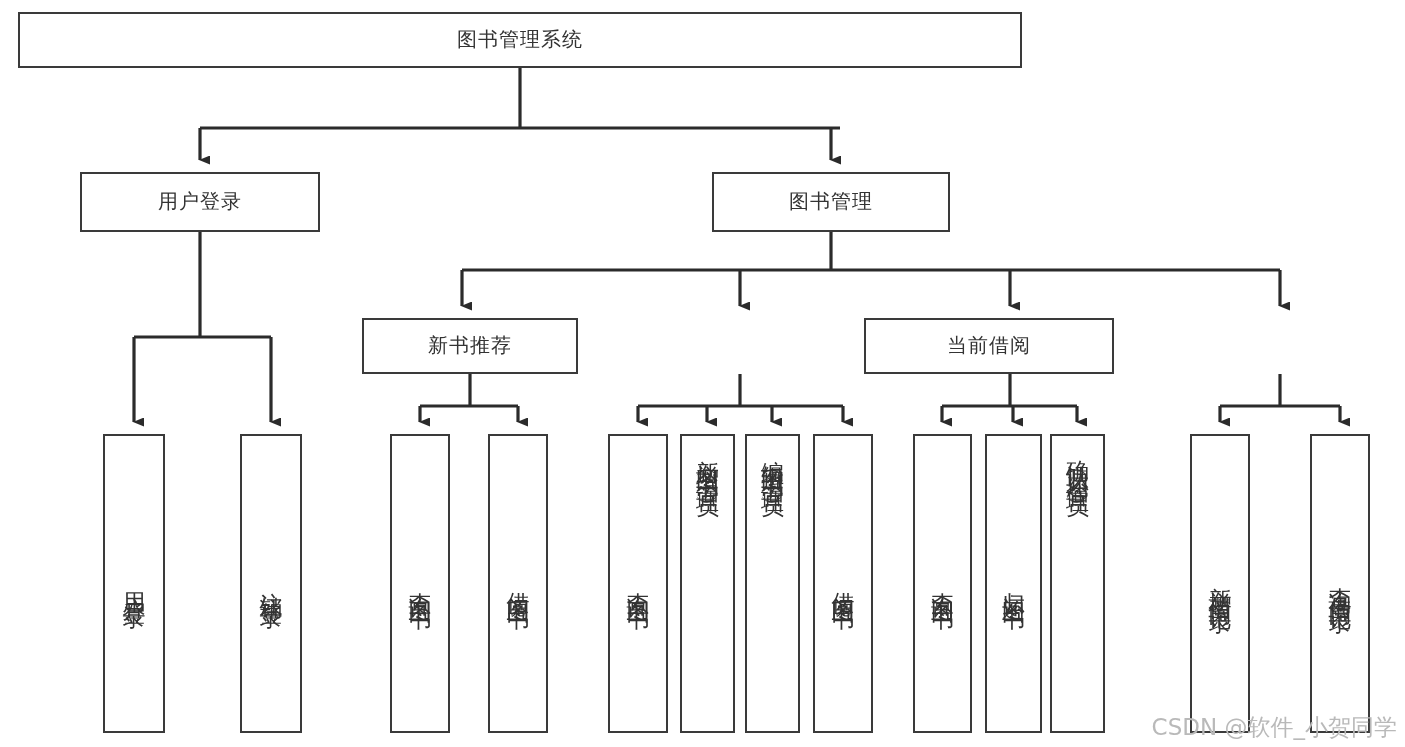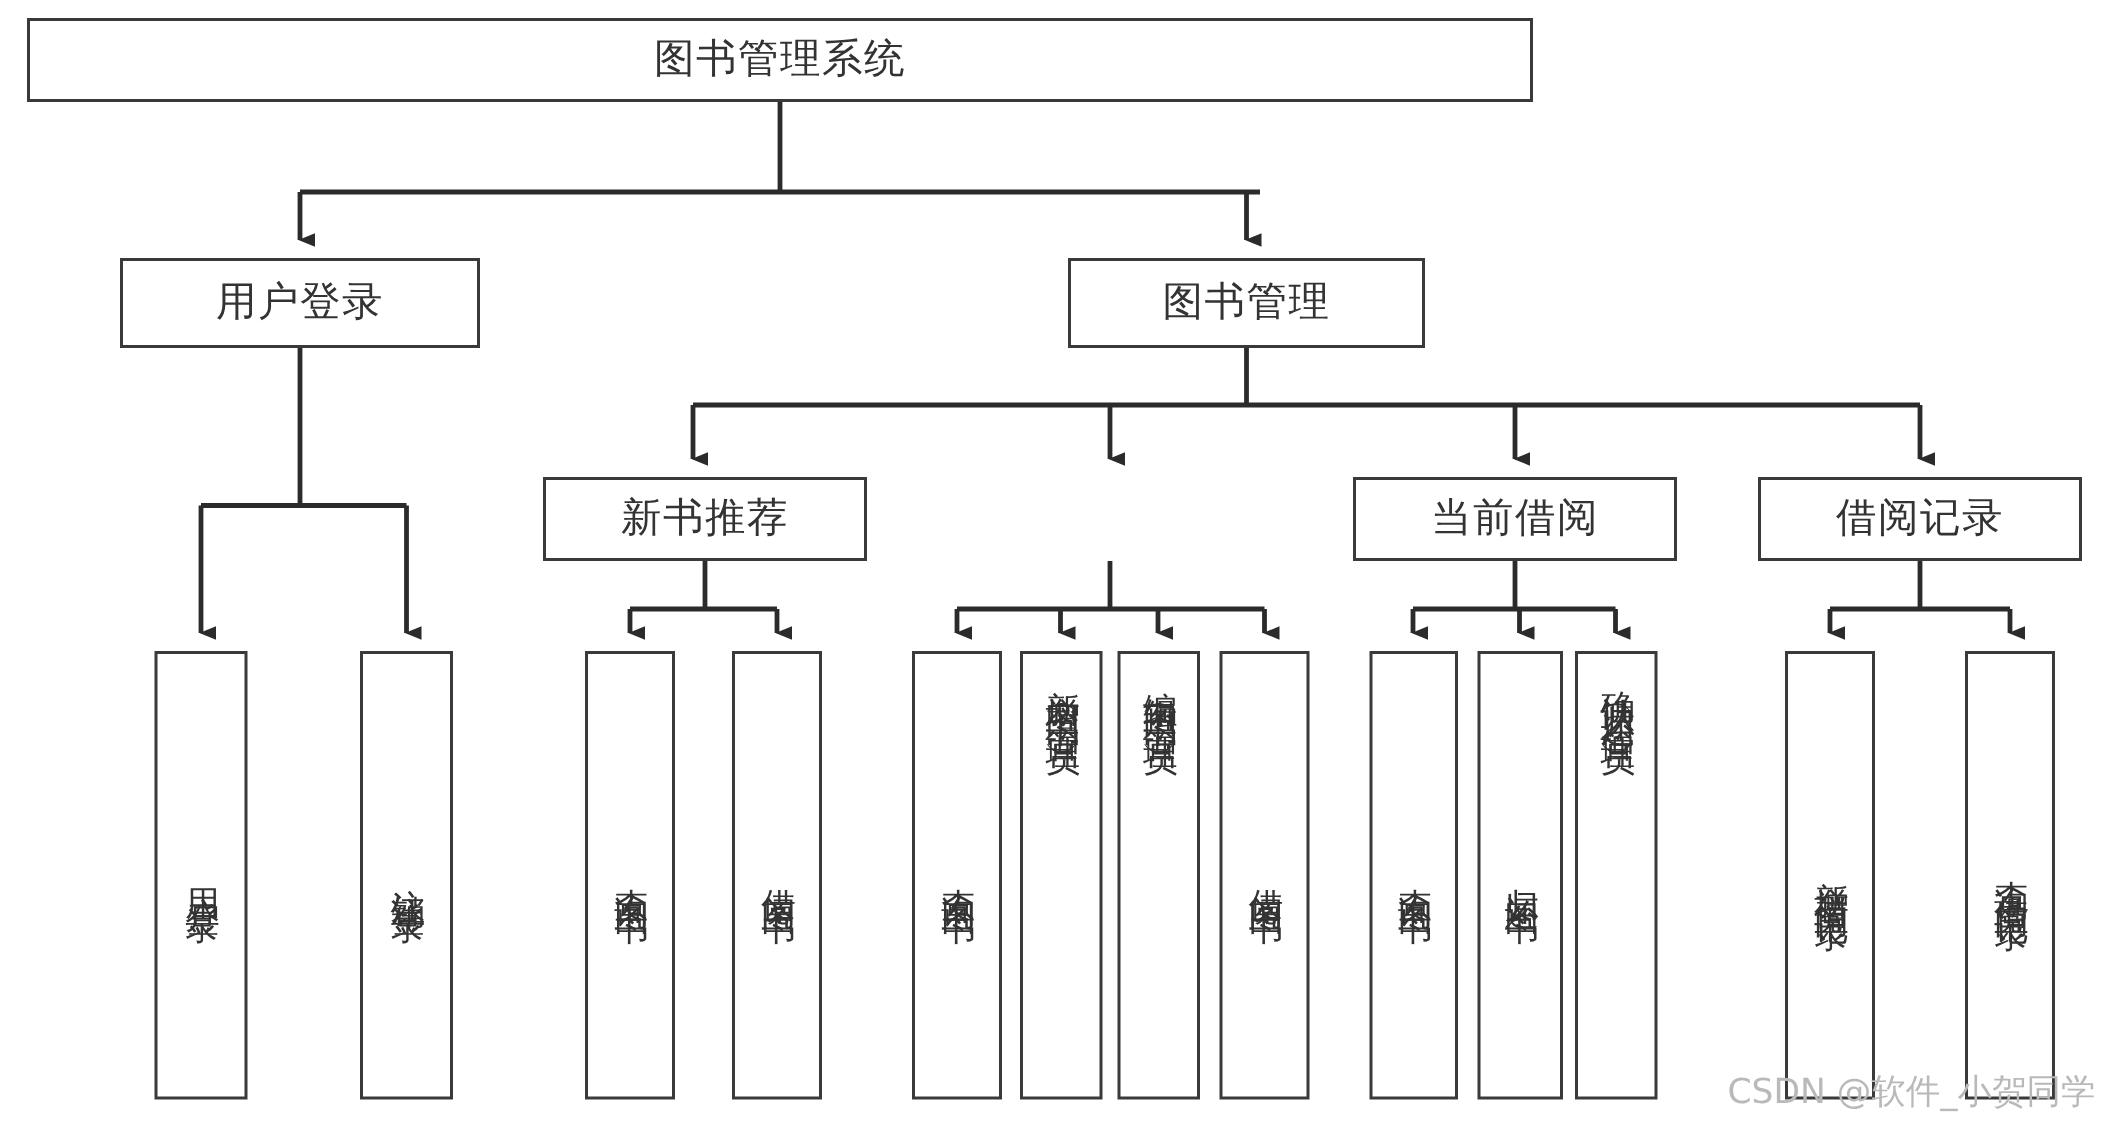--- a/index.html
+++ b/index.html
@@ -36,21 +36,21 @@
     justify-content: center;
     z-index: 3;
   }
   .node-label {
     color: #333333;
     line-height: 1.18;
     text-align: center;
     white-space: nowrap;
   }
   .node.horizontal .node-label {
-    font-size: 27px;
+    font-size: 20px;
     letter-spacing: 1px;
   }
   
   .node.vertical {
     align-items: flex-start;
     justify-content: center;
     padding-top: 6px;
   }
   .node.vertical .node-label {
     writing-mode: vertical-rl;
@@ -138,25 +138,22 @@
   <div class="node horizontal" id="node-l2-0" style="left: 80px; top: 172px; width: 240px; height: 60px;">
     <span class="node-label">用户登录</span>
   </div>
   <div class="node horizontal" id="node-l3-0" style="left: 362px; top: 318px; width: 216px; height: 56px;">
     <span class="node-label">新书推荐</span>
   </div>
 
   <div class="node horizontal" id="node-l2-1" style="left: 712px; top: 172px; width: 238px; height: 60px;">
     <span class="node-label">图书管理</span>
   </div>
-  <div class="node horizontal" id="node-l3-2" style="left: 902px; top: 318px; width: 216px; height: 56px;">
+  <div class="node horizontal" id="node-l3-2" style="left: 864px; top: 318px; width: 250px; height: 56px;">
     <span class="node-label">当前借阅</span>
-  </div>
-  <div class="node horizontal" id="node-l3-3" style="left: 1172px; top: 318px; width: 216px; height: 56px;">
-    <span class="node-label">借阅记录</span>
   </div>
 
   <div class="node vertical centered" id="node-leaf-0" style="left: 103px; top: 434px; width: 62px; height: 299px;">
     <span class="node-label">用户登录</span>
   </div>
   <div class="node vertical centered" id="node-leaf-1" style="left: 240px; top: 434px; width: 62px; height: 299px;">
     <span class="node-label">注销登录</span>
   </div>
   <div class="node vertical centered" id="node-leaf-2" style="left: 390px; top: 434px; width: 60px; height: 299px;">
     <span class="node-label">查询图书</span>

